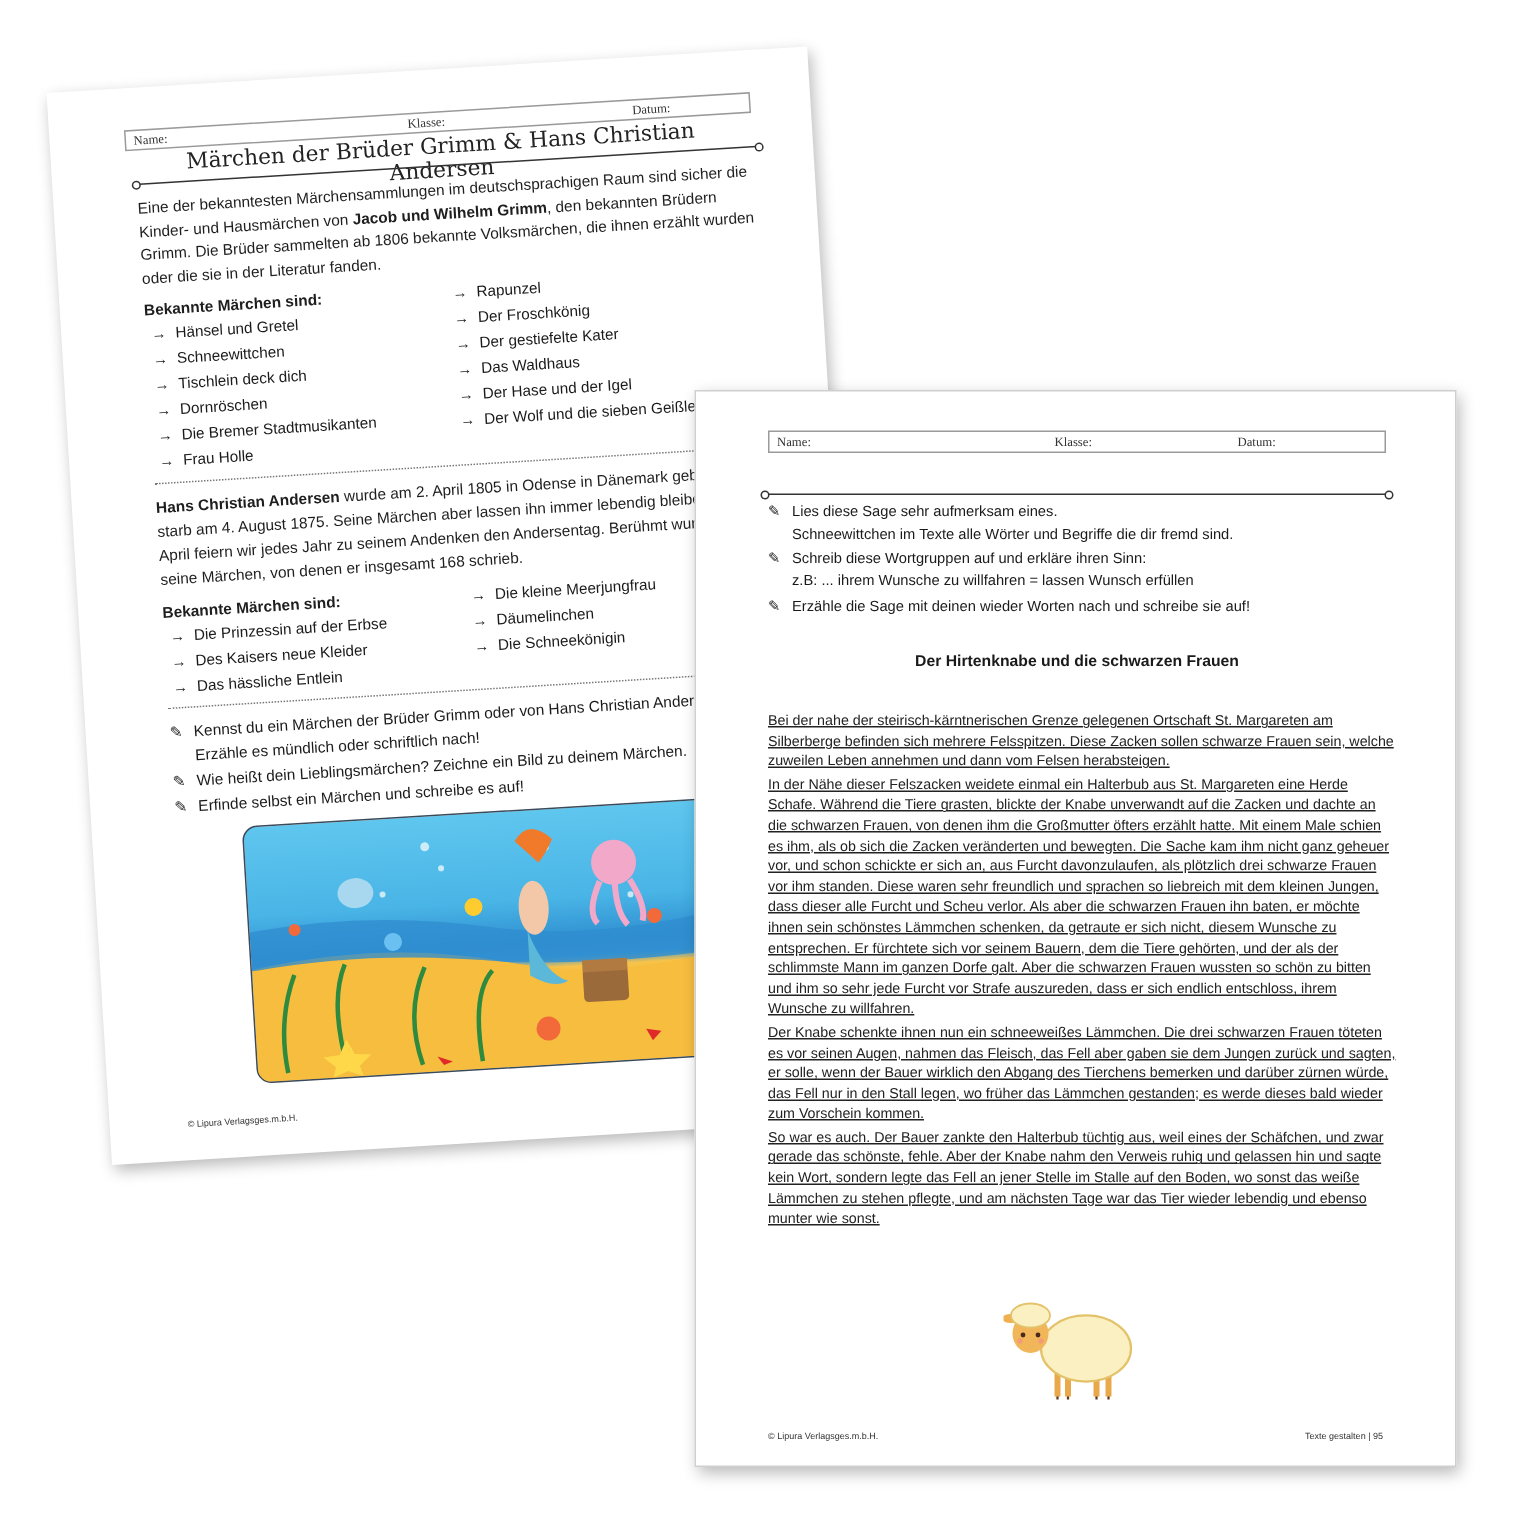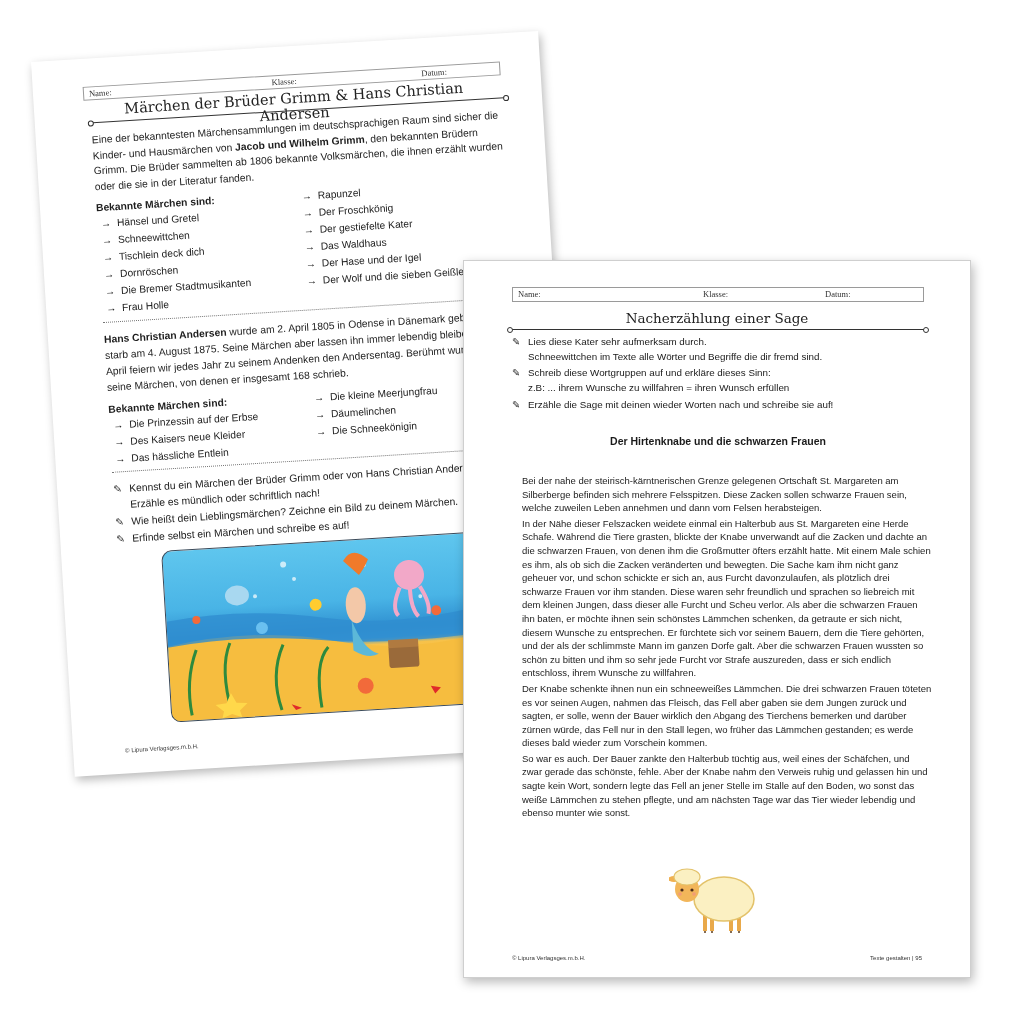--- a/index.html
+++ b/index.html
@@ -18,21 +18,21 @@
   .list { position:absolute; font-size:10.2px; line-height:17px; margin:0; padding:0; list-style:none; }
   .list li { display:flex; align-items:center; }
   .arr { display:inline-block; width:16px; font-size:10px; }
   .dots { position:absolute; border-top:1.2px dotted #777; height:0; }
   .task { position:absolute; font-size:10.3px; line-height:15.5px; display:flex; }
   .pen { display:inline-block; width:16px; flex:0 0 16px; }
   .foot { position:absolute; font-size:6px; color:#333; }
   .ocean { position:absolute; border-radius:10px; overflow:hidden; border:1.5px solid #3a4a5a;
            background: linear-gradient(#5fc6ee 0%, #49b4e6 35%, #2f8fd0 52%, #3a9ad8 58%, #f7c24a 62%, #f5b93a 100%); }
   .story-title { position:absolute; font-weight:bold; font-size:10.5px; text-align:center; }
-  .story p { margin:0 0 2px 10px; }
+  .story p { margin:0 0 2px 0;text-decoration:underline; }
   .story { position:absolute; font-size:9.5px; line-height:13.6px; color:#222; }
 </style>
 </head>
 <body>
 
 <div class="page page-left">
   <div class="hdrbox" style="left:50px; top:28px; width:416px;">
     <span style="left:5px;">Name:</span>
     <span style="left:188px;">Klasse:</span>
     <span style="left:338px;">Datum:</span>
@@ -193,30 +193,29 @@
 
   <div class="foot" style="left:52px; top:690px;">© Lipura Verlagsges.m.b.H.</div>
 </div>
 
 <div class="page page-right">
   <div class="hdrbox" style="left:48px; top:26px; width:410px; height:13px;">
     <span style="left:5px;">Name:</span>
     <span style="left:190px;">Klasse:</span>
     <span style="left:312px;">Datum:</span>
   </div>
-  <div class="title" style="left:48px; top:49px; width:410px; font-size:13.5px;">Nacherzählung einer Sage</div>
   <div class="rule" style="left:48px; top:68px; width:412px;"></div>
 
   <div class="task" style="left:48px; top:74px; width:420px; font-size:9.8px; line-height:14.5px;">
     <span class="pen">✎</span>
-    <span><span>Lies diese Kater sehr aufmerksam durch.</span><br><span>Schneewittchen im Texte alle Wörter und Begriffe die dir fremd sind.</span></span>
+    <span><span>Lies diese Sage sehr aufmerksam eines.</span><br><span>Schneewittchen im Texte alle Wörter und Begriffe die dir fremd sind.</span></span>
   </div>
   <div class="task" style="left:48px; top:105px; width:420px; font-size:9.8px; line-height:14.5px;">
     <span class="pen">✎</span>
-    <span><span>Schreib diese Wortgruppen auf und erkläre dieses Sinn:</span><br><span>z.B: ... ihrem Wunsche zu willfahren = ihren Wunsch erfüllen</span></span>
+    <span><span>Schreib diese Wortgruppen auf und erkläre ihren Sinn:</span><br><span>z.B: ... ihrem Wunsche zu willfahren = lassen Wunsch erfüllen</span></span>
   </div>
   <div class="task" style="left:48px; top:137px; width:420px; font-size:9.8px; line-height:14.5px;">
     <span class="pen">✎</span>
     <span>Erzähle die Sage mit deinen wieder Worten nach und schreibe sie auf!</span>
   </div>
 
   <div class="story-title" style="left:48px; top:174px; width:412px;">Der Hirtenknabe und die schwarzen Frauen</div>
 
   <div class="story" style="left:48px; top:213px; width:420px;">
     <p>Bei der nahe der steirisch-kärntnerischen Grenze gelegenen Ortschaft St. Margareten am Silberberge befinden sich mehrere Felsspitzen. Diese Zacken sollen schwarze Frauen sein, welche zuweilen Leben annehmen und dann vom Felsen herabsteigen.</p>

